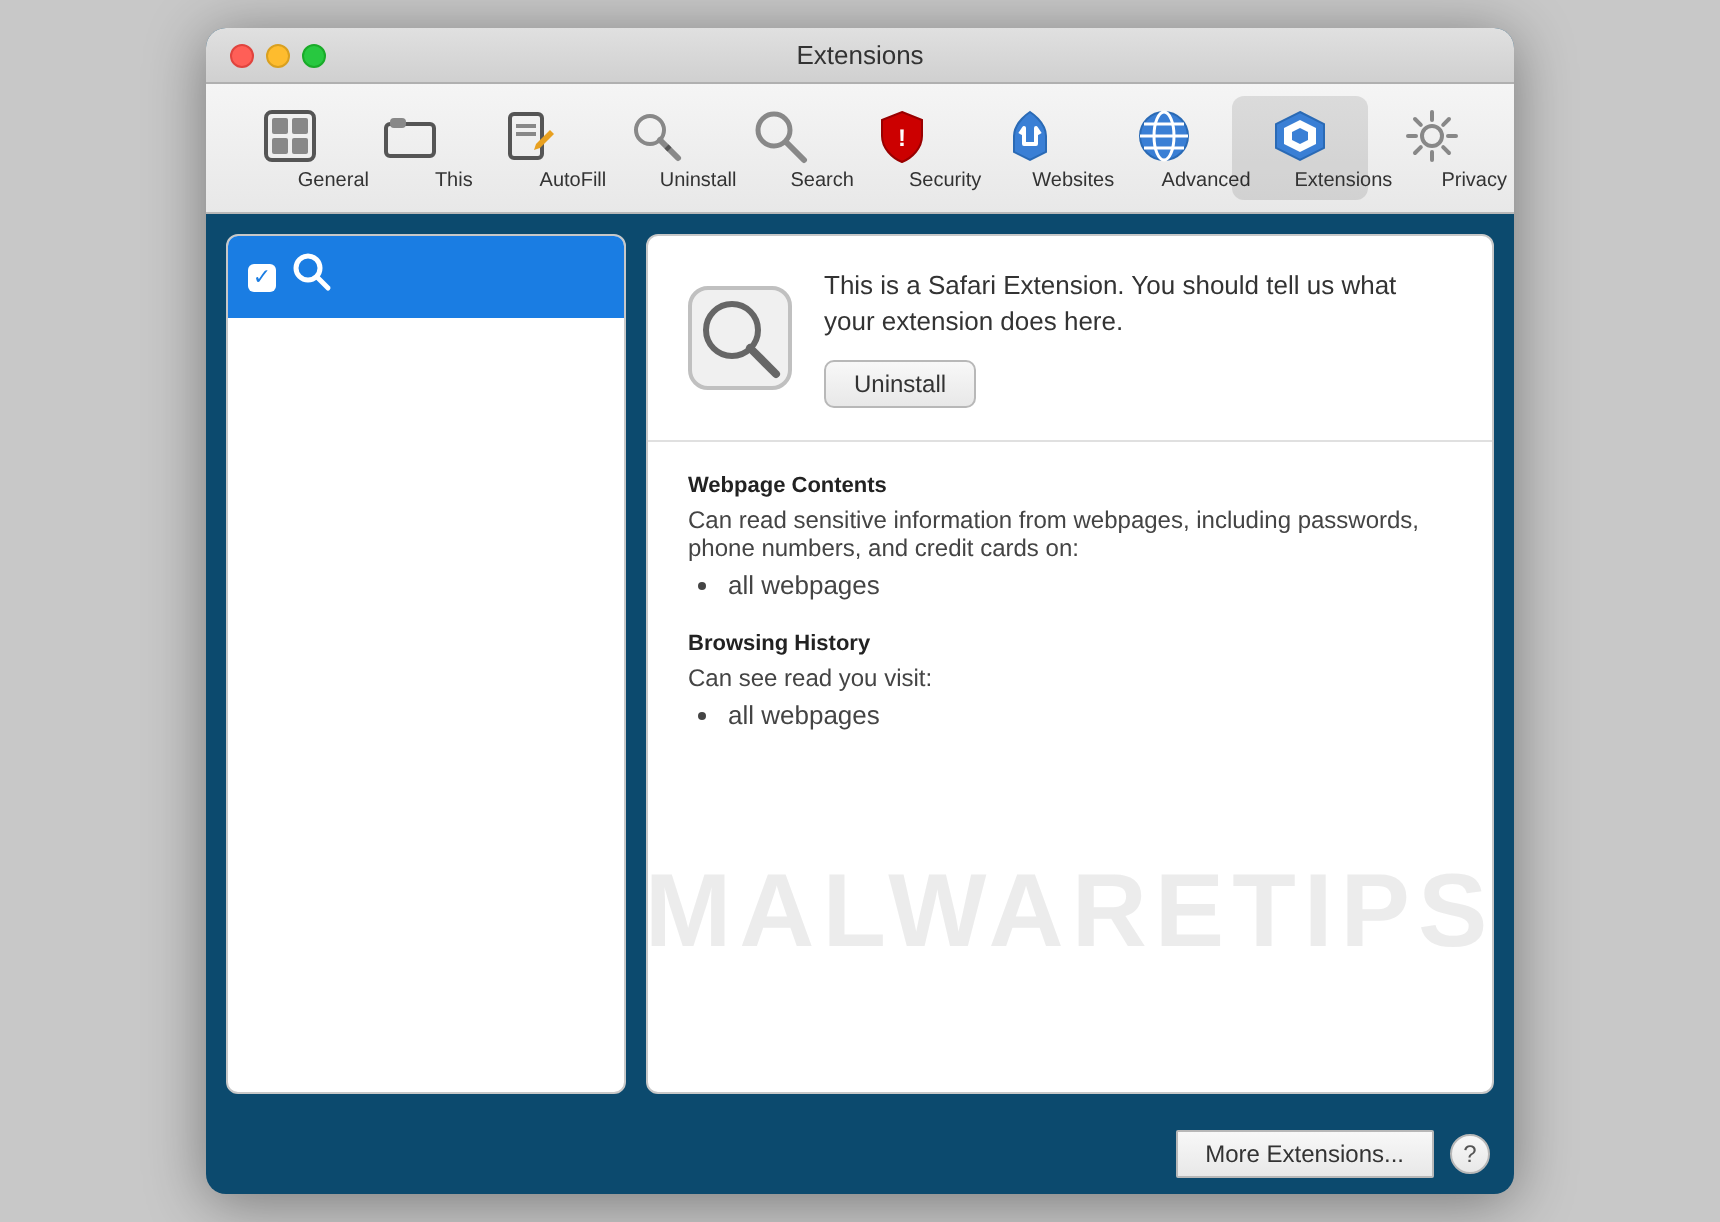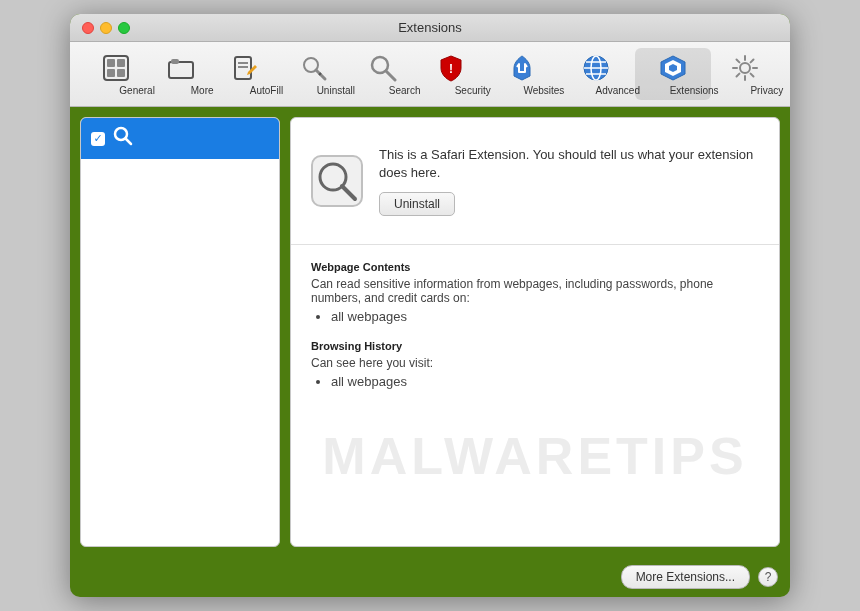--- a/index.html
+++ b/index.html
@@ -8,22 +8,22 @@
       background: #c8c8c8;
       display: flex;
       justify-content: center;
       align-items: center;
       width: 860px;
       height: 611px;
       font-family: -apple-system, 'Helvetica Neue', sans-serif;
     }
 
     .window {
-      width: 720px;
-      background: #4d7c0f;
+      width: 654px;
+      background: #0c4a6e;
       border-radius: 10px;
       box-shadow: 0 4px 30px rgba(0,0,0,0.4);
       overflow: hidden;
       display: flex;
       flex-direction: column;
     }
 
     .title-bar {
       background: linear-gradient(to bottom, #e0e0e0, #d0d0d0);
       height: 28px;
@@ -172,21 +172,21 @@
       color: rgba(180,180,180,0.25);
       letter-spacing: 4px;
       white-space: nowrap;
       pointer-events: none;
       user-select: none;
     }
 
     .extension-header {
       display: flex;
       align-items: center;
-      padding: 28px 20px;
+      padding: 16px 20px;
       gap: 16px;
       border-bottom: 1px solid #e0e0e0;
     }
 
     .extension-icon {
       width: 52px;
       height: 52px;
       display: flex;
       align-items: center;
       justify-content: center;
@@ -255,21 +255,21 @@
       display: flex;
       justify-content: flex-end;
       align-items: center;
       padding: 8px 12px;
       gap: 8px;
     }
 
     .more-extensions-btn {
       background: linear-gradient(to bottom, #f8f8f8, #e8e8e8);
       border: 1px solid #b8b8b8;
-      border-radius: 11px;
+      border-radius: 1px;
       padding: 4px 14px;
       font-size: 12px;
       cursor: pointer;
       color: #333;
     }
 
     .help-btn {
       width: 20px;
       height: 20px;
       border-radius: 50%;
@@ -312,21 +312,21 @@
       <span class="toolbar-label">General</span>
     </div>
 
     <div class="toolbar-item">
       <div class="toolbar-icon">
         <svg width="28" height="28" viewBox="0 0 28 28">
           <rect x="2" y="8" width="24" height="16" rx="2" fill="none" stroke="#555" stroke-width="2"></rect>
           <rect x="4" y="5" width="8" height="5" rx="2" fill="#888"></rect>
         </svg>
       </div>
-      <span class="toolbar-label">More</span>
+      <span class="toolbar-label">This</span>
     </div>
 
     <div class="toolbar-item">
       <div class="toolbar-icon">
         <svg width="28" height="28" viewBox="0 0 28 28">
           <rect x="4" y="3" width="16" height="22" rx="2" fill="none" stroke="#555" stroke-width="2"></rect>
           <line x1="7" y1="9" x2="17" y2="9" stroke="#888" stroke-width="2"></line>
           <line x1="7" y1="13" x2="17" y2="13" stroke="#888" stroke-width="2"></line>
           <path d="M17 18 L24 11 L26 13 L19 20 L16 21 Z" fill="#e8a020"></path>
         </svg>
@@ -456,21 +456,21 @@
         <div class="detail-section">
           <div class="detail-title">Webpage Contents</div>
           <div class="detail-desc">Can read sensitive information from webpages, including passwords, phone numbers, and credit cards on:</div>
           <ul class="detail-list">
             <li>all webpages</li>
           </ul>
         </div>
 
         <div class="detail-section">
           <div class="detail-title">Browsing History</div>
-          <div class="detail-desc">Can see here you visit:</div>
+          <div class="detail-desc">Can see read you visit:</div>
           <ul class="detail-list">
             <li>all webpages</li>
           </ul>
         </div>
 
       </div>
 
     </div>
   </div>
 

